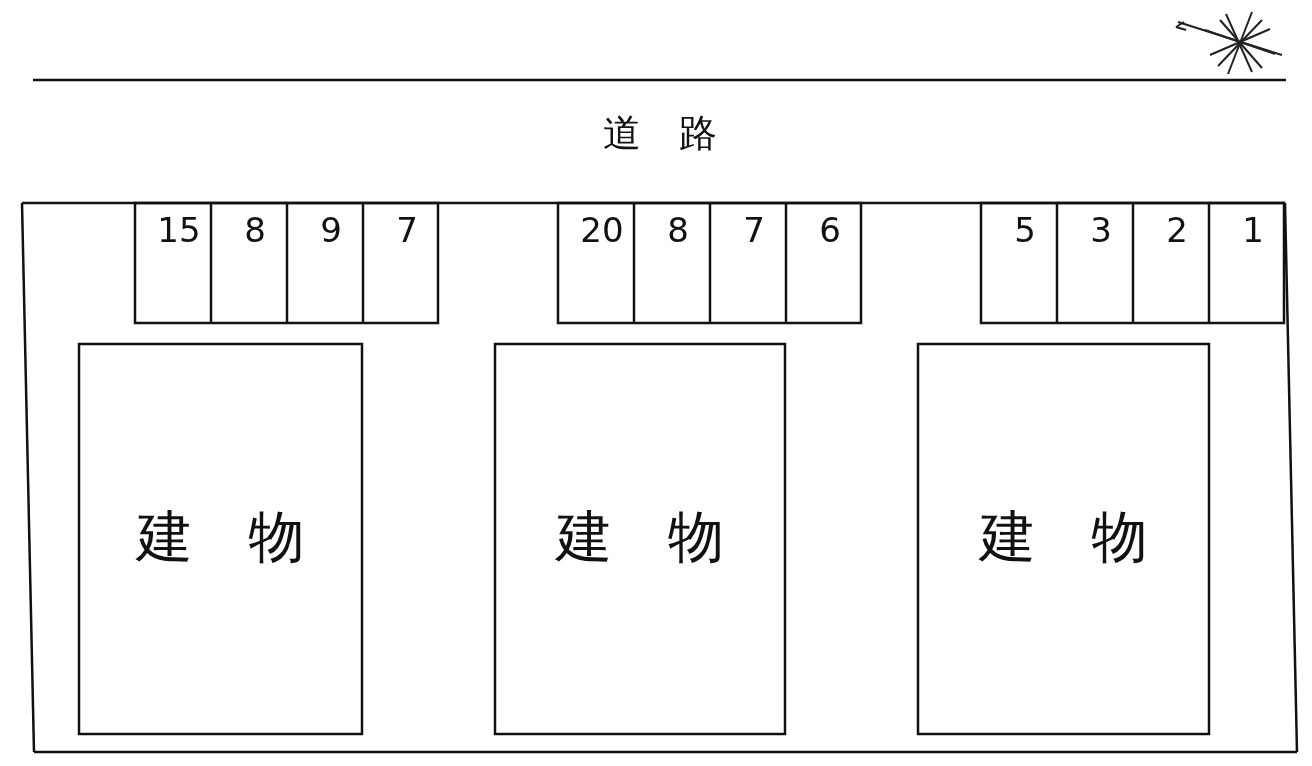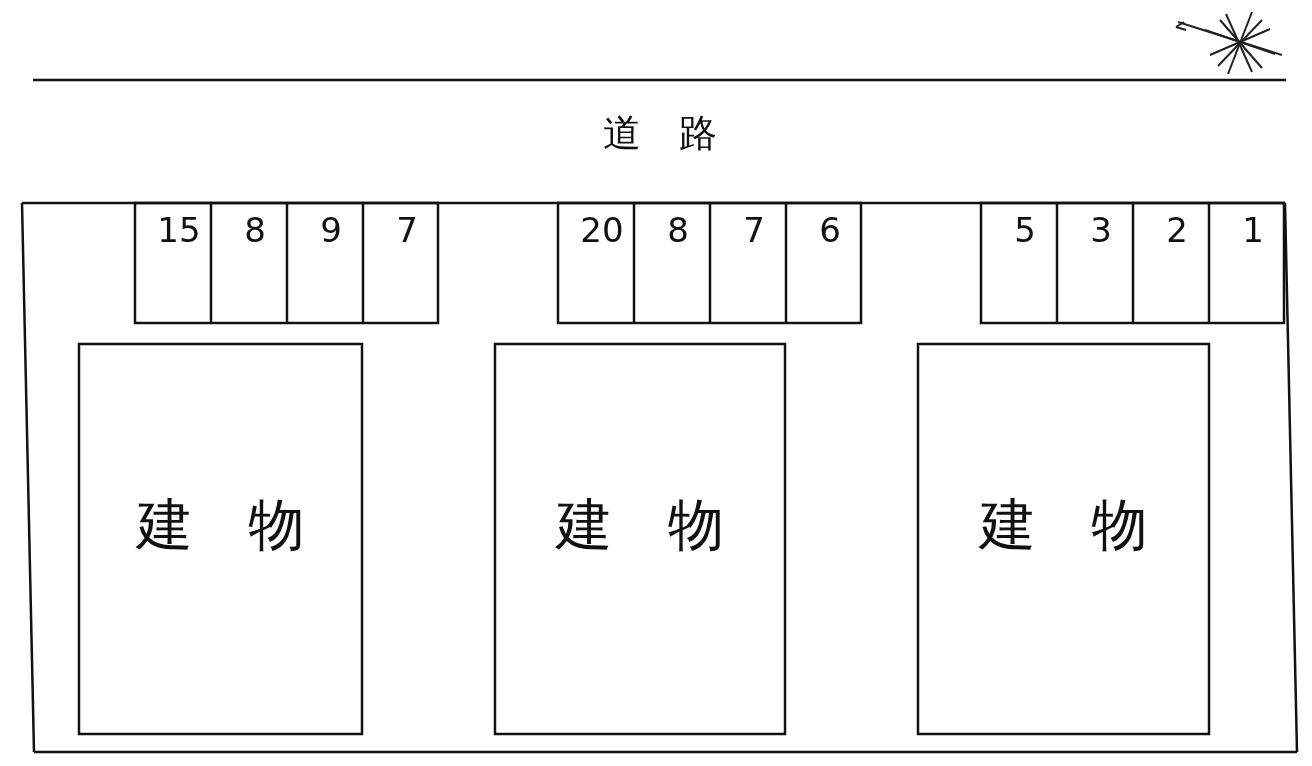--- a/index.html
+++ b/index.html
@@ -2,21 +2,21 @@
 <html><head>
   <meta charset="utf-8">
   <style>
     html, body { margin: 0; padding: 0; background: #ffffff; }
     body { width: 1312px; height: 766px; position: relative; overflow: hidden;
            font-family: "DejaVu Sans", sans-serif; color: #111; }
     svg.frame { position: absolute; left: 0; top: 0; }
     .label { position: absolute; text-align: center; color: #111; }
     .road-label { left: 560px; top: 108px; width: 200px; font-size: 38px; letter-spacing: 0; }
     .slot-num { font-size: 34px; top: 210px; width: 88px; }
-    .bldg-label { font-size: 56px; top: 488px; }
+    .bldg-label { font-size: 56px; top: 500px; }
   </style>
 </head>
 <body>
 
 <svg class="frame" width="1312" height="766" viewBox="0 0 1312 766">
 
   <line x1="33" y1="80" x2="1286" y2="80" stroke="#111" stroke-width="2.5"></line>
 
   <g stroke="#222" stroke-width="2" fill="none">
     <line x1="1178" y1="22" x2="1282" y2="55"></line>

